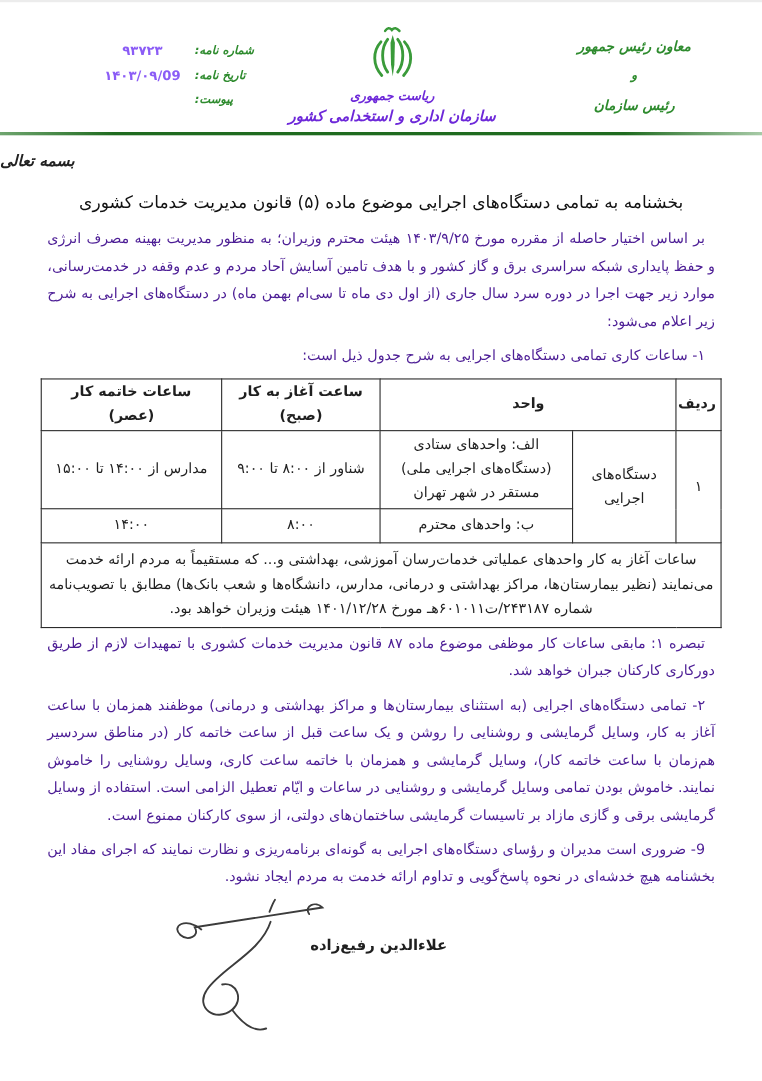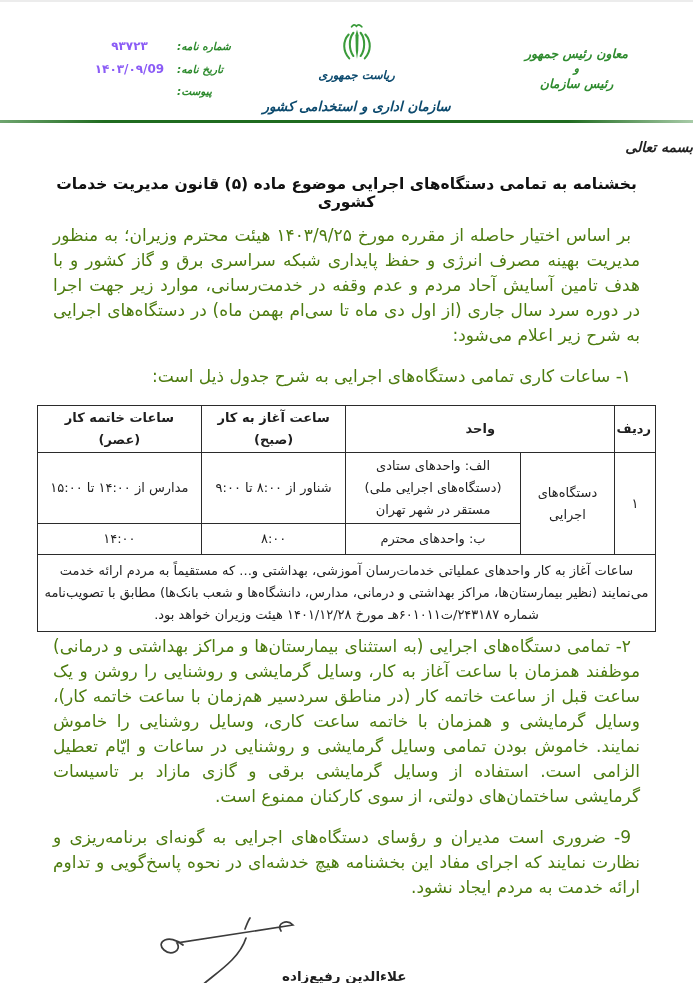--- a/index.html
+++ b/index.html
@@ -18,36 +18,36 @@
   .letterhead{
     display:flex;
     align-items:stretch;
     padding:20px 14px 6px 14px;
     height:118px;
     box-sizing:border-box;
   }
   .lh-right{
     width:205px;
     display:flex;flex-direction:column;justify-content:center;align-items:center;
-    gap:1px;
+    gap:13px;
     color:#2e8b2e;
     font-style:italic;
     font-weight:bold;
     font-size:12.5px;
   }
   .lh-right .small{font-size:11px;}
   .lh-center{
     flex:1;
     display:flex;flex-direction:column;align-items:center;justify-content:flex-start;
-    color:#0c4a6e;
+    color:#6d28d9;
     font-style:italic;
     font-weight:bold;
   }
   .lh-center .org1{font-size:11.5px;margin-top:3px;}
-  .lh-center .org2{font-size:13.5px;margin-top:16px;}
+  .lh-center .org2{font-size:13.5px;margin-top:4px;}
   .lh-left{
     width:225px;
     display:flex;flex-direction:column;justify-content:center;
     gap:9px;
     padding-left:10px;
     box-sizing:border-box;
   }
   .meta-row{display:flex;align-items:center;}
   .meta-label{
     width:62px;
@@ -59,41 +59,41 @@
     font-weight:bold;font-size:12px;color:#8b5cf6;
     text-align:center;
   }
   .rule{
     height:3px;width:100%;
     background:linear-gradient(to left,#a8cba8,#1f6b1f 18%,#1f6b1f 85%,#6fa56f);
   }
   
   .besmele{
     margin-top:16px;
-    text-align:right;
+    text-align:left;
     font-style:italic;
     font-weight:bold;
     font-size:14px;
     color:#222;
   }
   .doc-title{
     margin:20px 36px 0 36px;
     text-align:center;
     font-size:15.5px;
-    font-weight:bold;
+    font-weight:normal;
     color:#111;
   }
   .content{padding:0 37px;}
   .para{
-    margin:16px;
-    font-size:17px;
+    margin:6px;
+    font-size:13px;
     line-height:25px;
     text-align:justify;
     text-indent:9px;
-    color:#4d7c0f;
+    color:#4c1d95;
   }
   .intro{margin-top:12px;}
   .mt{margin-top:2px;}
   
   table.hours{
     width:100%;
     border-collapse:collapse;
     margin-top:8px;
     table-layout:fixed;
   }
@@ -116,21 +116,21 @@
     height:72px;
   }
   
   .sig-block{
     position:relative;
     height:116px;
     margin-top:4px;
   }
   .sig-name{
     position:absolute;
-    left:245px;top:52px;
+    left:245px;top:36px;
     font-weight:bold;
     font-size:13.5px;
     white-space:nowrap;
   }
   .sig-scrawl{position:absolute;left:112px;top:0;}
 </style>
 </head>
 <body>
 
 <div class="page">
@@ -209,20 +209,21 @@
           <td class="unit-desc row-b">ب: واحدهای محترم</td>
           <td class="row-b">۸:۰۰</td>
           <td class="row-b">۱۴:۰۰</td>
         </tr>
         <tr>
           <td colspan="5" class="table-note">ساعات آغاز به کار واحدهای عملیاتی خدمات‌رسان آموزشی، بهداشتی و... که مستقیماً به مردم ارائه خدمت می‌نمایند (نظیر بیمارستان‌ها، مراکز بهداشتی و درمانی، مدارس، دانشگاه‌ها و شعب بانک‌ها) مطابق با تصویب‌نامه شماره ۲۴۳۱۸۷/ت۶۰۱۰۱۱هـ مورخ ۱۴۰۱/۱۲/۲۸ هیئت وزیران خواهد بود.</td>
         </tr>
       </tbody>
     </table>
 
+    <p class="para mt">تبصره ۱: مابقی ساعات کار موظفی موضوع ماده ۸۷ قانون مدیریت خدمات کشوری با تمهیدات لازم از طریق دورکاری کارکنان جبران خواهد شد.</p>
     <p class="para mt">۲- تمامی دستگاه‌های اجرایی (به استثنای بیمارستان‌ها و مراکز بهداشتی و درمانی) موظفند همزمان با ساعت آغاز به کار، وسایل گرمایشی و روشنایی را روشن و یک ساعت قبل از ساعت خاتمه کار (در مناطق سردسیر هم‌زمان با ساعت خاتمه کار)، وسایل گرمایشی و همزمان با خاتمه ساعت کاری، وسایل روشنایی را خاموش نمایند. خاموش بودن تمامی وسایل گرمایشی و روشنایی در ساعات و ایّام تعطیل الزامی است. استفاده از وسایل گرمایشی برقی و گازی مازاد بر تاسیسات گرمایشی ساختمان‌های دولتی، از سوی کارکنان ممنوع است.</p>
     <p class="para mt">9- ضروری است مدیران و رؤسای دستگاه‌های اجرایی به گونه‌ای برنامه‌ریزی و نظارت نمایند که اجرای مفاد این بخشنامه هیچ خدشه‌ای در نحوه پاسخ‌گویی و تداوم ارائه خدمت به مردم ایجاد نشود.</p>
 
     <div class="sig-block">
       <svg class="sig-scrawl" width="185" height="132" viewBox="0 0 185 132" aria-hidden="true">
         <g stroke="#3c3c3c" stroke-width="1.7" fill="none" stroke-linecap="round">
           <path d="M34 29 C20 17 6 26 15 34 C22 40 33 35 28 27 L144 9 C138 3 127 7 132 15"></path>
           <path d="M101 2 C99 5 98 8 96 13"></path>
           <path d="M97 22 C88 50 52 64 39 84 C28 100 47 114 62 102 C73 93 66 76 53 79"></path>
           <path d="M62 102 C71 114 82 123 93 119"></path>

